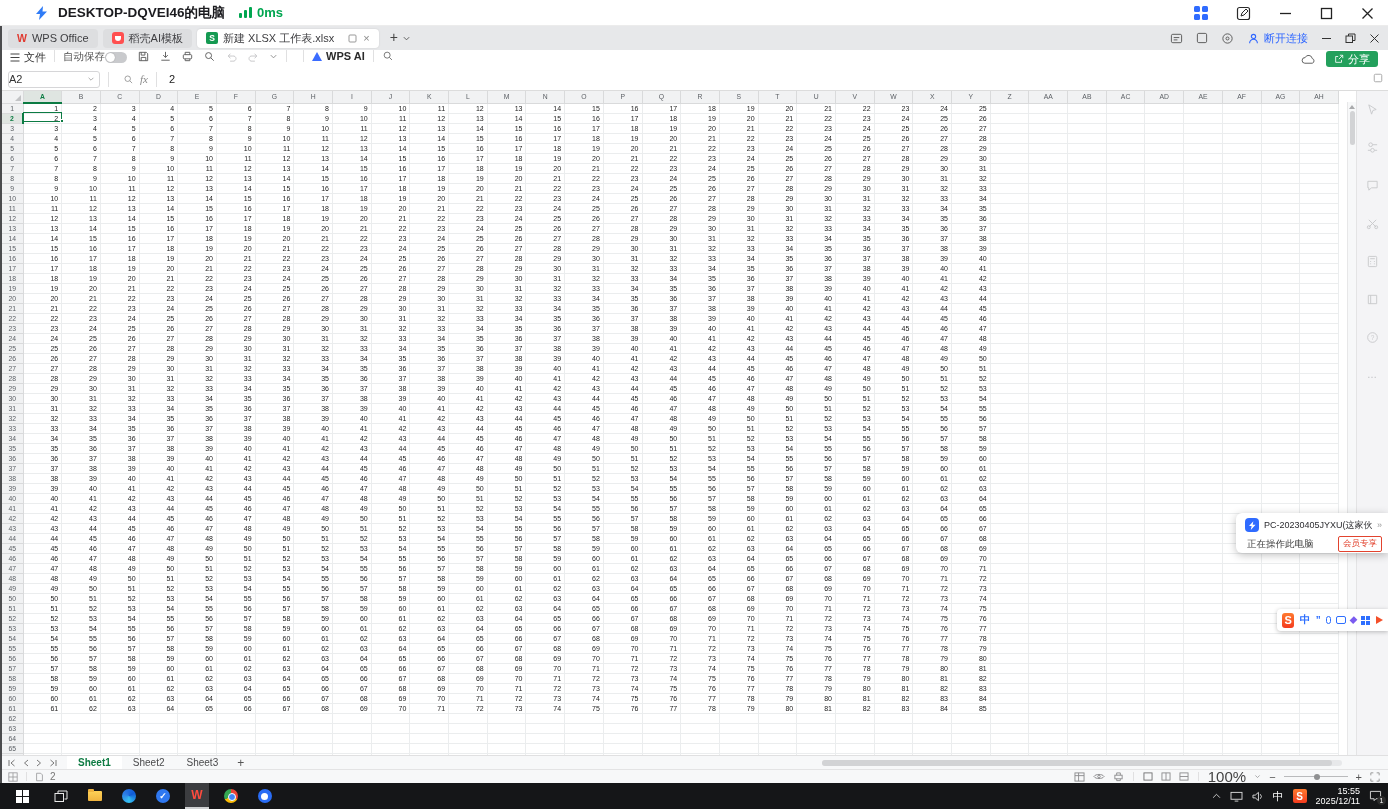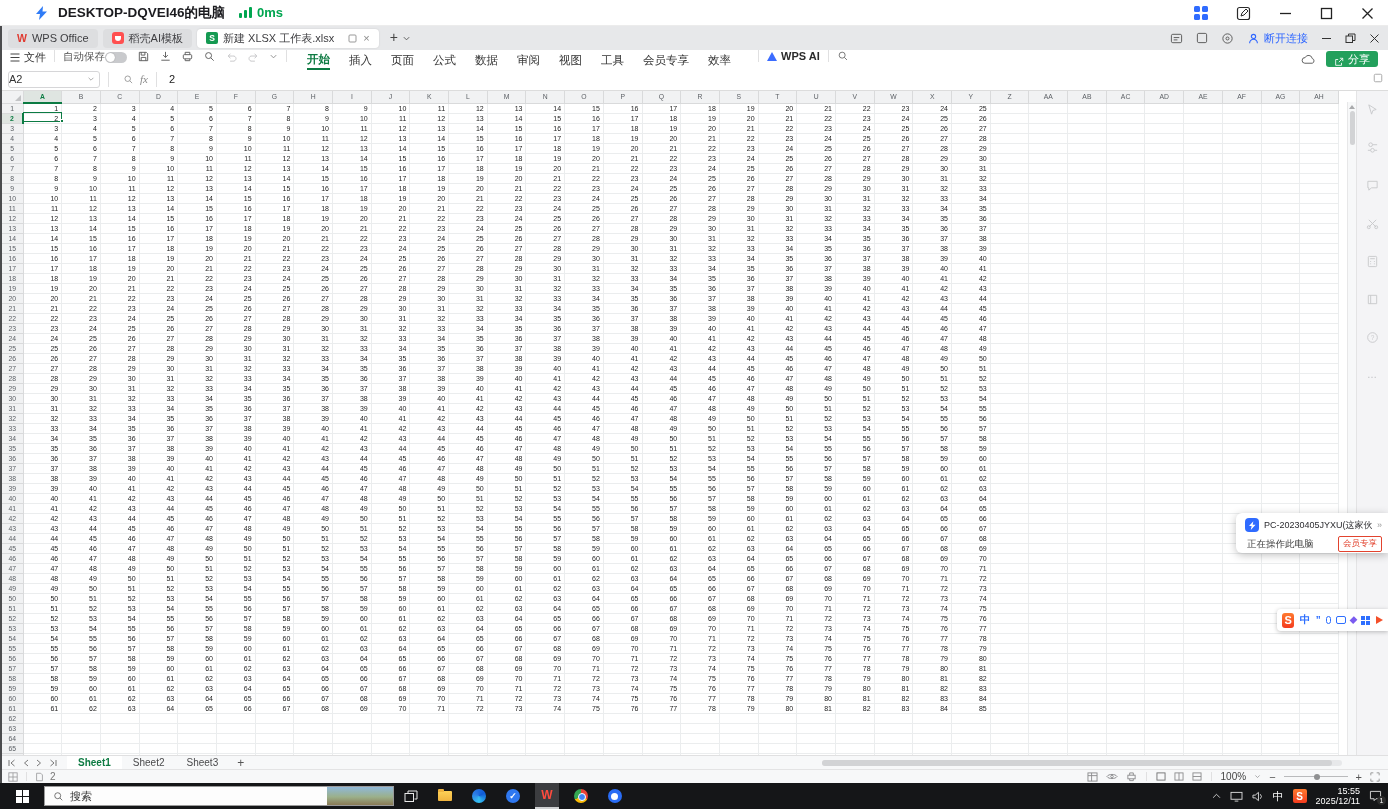--- a/index.html
+++ b/index.html
@@ -41,21 +41,21 @@
 .filebtn{display:flex;align-items:center;gap:4px;margin-left:10px;font-size:11px;color:#333}
 .autosave{font-size:10.5px;color:#555;display:flex;align-items:center;}
 .toggle{width:22px;height:11px;border-radius:6px;background:#c9cacd;position:relative}
 .toggle:after{content:"";position:absolute;left:1px;top:1px;width:9px;height:9px;border-radius:50%;background:#fff;box-shadow:0 0 1px rgba(0,0,0,.4)}
 .mtabs{display:flex;align-items:center;margin-left:12px}
 .mtab{padding:2px 0 1px;margin-right:19px;color:#343434;cursor:default}
 .mtab.on{color:#0e7b43;font-weight:bold;border-bottom:2px solid #0e7b43}
 .wpsai{display:flex;align-items:center;gap:4px;font-weight:bold;font-size:11px;color:#2b2b2b}
 .ai-tri{width:0;height:0;border-left:5px solid transparent;border-right:5px solid transparent;border-bottom:9px solid #3b6cff;position:relative}
 .ribbon-right{position:absolute;right:10px;top:50px;height:18px;display:flex;align-items:center;gap:10px;z-index:16}
-.sharebtn{display:flex;align-items:flex-end;gap:4px;background:#23a05c;color:#fff;font-size:11px;height:16px;padding:0 8px;border-radius:3px}
+.sharebtn{display:flex;align-items:center;gap:4px;background:#23a05c;color:#fff;font-size:11px;height:16px;padding:0 8px;border-radius:3px}
 
 
 .fbar{position:absolute;left:0;top:68px;width:100%;height:23px;background:#fff;border-bottom:1px solid #dcdcdc;display:flex;align-items:center;z-index:13}
 .namebox{margin-left:8px;width:92px;height:17px;border:1px solid #d6d6d8;border-radius:3px;display:flex;align-items:center;font-size:11px;color:#333}
 .namebox .nb-val{flex:1;}
 .namebox .nb-caret{margin-right:4px}
 .fbar .fx{font-style:italic;color:#8a8a8a;font-size:11px;font-family:"Liberation Serif",serif}
 .fbar .fval{font-size:11px;color:#222;margin-left:8px}
 .fbar-collapse{position:absolute;right:5px;top:5px}
 
@@ -87,21 +87,21 @@
 .stab{height:13px;display:flex;align-items:center;padding:0 11px;color:#4a4a4c}
 .stab.on{background:#fff;color:#0e7b43;font-weight:bold}
 .sheet-plus{margin-left:8px;font-size:12px;color:#555}
 .hscroll{position:absolute;left:822px;top:4px;width:520px;height:6px;background:#e7e8ea;border-radius:3px}
 .hscroll i{display:block;width:98%;height:100%;background:#d2d3d5;border-radius:3px}
 
 
 .statusbar{position:absolute;left:0;top:769px;width:100%;height:14px;background:#f7f8f9;border-top:1px solid #e3e3e4;display:flex;align-items:center;font-size:10px;color:#777;z-index:8}
 .statusbar .sl{display:flex;align-items:center;gap:6px;margin-left:8px}
 .statusbar .sr{position:absolute;right:8px;top:0;height:13px;display:flex;align-items:center;gap:8px}
-.zoomtxt{color:#444;font-size:10px}
+.zoomtxt{color:#444;font-size:15px}
 .slider{width:64px;height:1px;background:#b9babc;position:relative}
 .slider i{position:absolute;left:30px;top:-2.5px;width:6px;height:6px;border-radius:50%;background:#8f9092}
 .szn{color:#555;font-size:11px;line-height:10px}
 
 
 .taskbar{position:absolute;left:0;top:783px;width:100%;height:26px;background:#151618;display:flex;align-items:center;z-index:30}
 .startbtn{width:44px;height:26px;display:flex;align-items:center;justify-content:center}
 .winlogo{display:grid;grid-template-columns:6px 6px;grid-template-rows:6px 6px;gap:1px}
 .winlogo i{background:#fff}
 .searchpill{width:350px;height:20px;background:#fdfdfd;border:1px solid #9a9a9a;display:flex;align-items:center;gap:6px;padding-left:8px;font-size:11px;color:#333;position:relative;overflow:hidden}
@@ -315,32 +315,20 @@
             <path d="M8.2 4l2.3 2.5L8.2 9" fill="none" stroke="#c5c5c7"></path>
           </svg>
         </span>
       <span>
           <svg width="9" height="9" viewBox="0 0 10 10">
             <path d="M2 3.5l3 3 3-3" fill="none" stroke="#888"></path>
           </svg>
         </span>
     </div>
     <span class="vdiv"></span>
-    <div class="mtabs">
-      <span class="mtab on">开始</span>
-      <span class="mtab">插入</span>
-      <span class="mtab">页面</span>
-      <span class="mtab">公式</span>
-      <span class="mtab">数据</span>
-      <span class="mtab">审阅</span>
-      <span class="mtab">视图</span>
-      <span class="mtab">工具</span>
-      <span class="mtab">会员专享</span>
-      <span class="mtab">效率</span>
-    </div>
     <span class="vdiv"></span>
     <span class="wpsai">
       <span class="ai-tri"></span>
       <span>WPS AI</span>
     </span>
     <span class="vdiv"></span>
     <span>
         <svg width="12" height="12" viewBox="0 0 14 14">
           <circle cx="6" cy="6" r="3.5" fill="none" stroke="#666"></circle>
           <path d="M8.6 8.6l3 3" stroke="#666"></path>
@@ -3033,28 +3021,20 @@
 
   <div class="taskbar">
     <div class="startbtn">
         <span class="winlogo">
           <i></i>
           <i></i>
           <i></i>
           <i></i>
         </span>
       </div>
-    <div class="searchpill">
-      <svg width="11" height="11" viewBox="0 0 14 14">
-          <circle cx="6" cy="6" r="3.8" fill="none" stroke="#555"></circle>
-          <path d="M8.8 8.8l3 3" stroke="#555"></path>
-        </svg>
-      <span>搜索</span>
-      <span class="thumb"></span>
-    </div>
     <div class="tb-ic">
         <svg width="14" height="13" viewBox="0 0 14 13">
           <rect x="1" y="3.5" width="8.5" height="8" fill="none" stroke="#e8e8e8"></rect>
           <path d="M4 3.5V1h9v8h-2.5" fill="none" stroke="#e8e8e8"></path>
         </svg>
       </div>
     <div class="tb-ic">
         <span class="folder"></span>
       </div>
     <div class="tb-ic">

